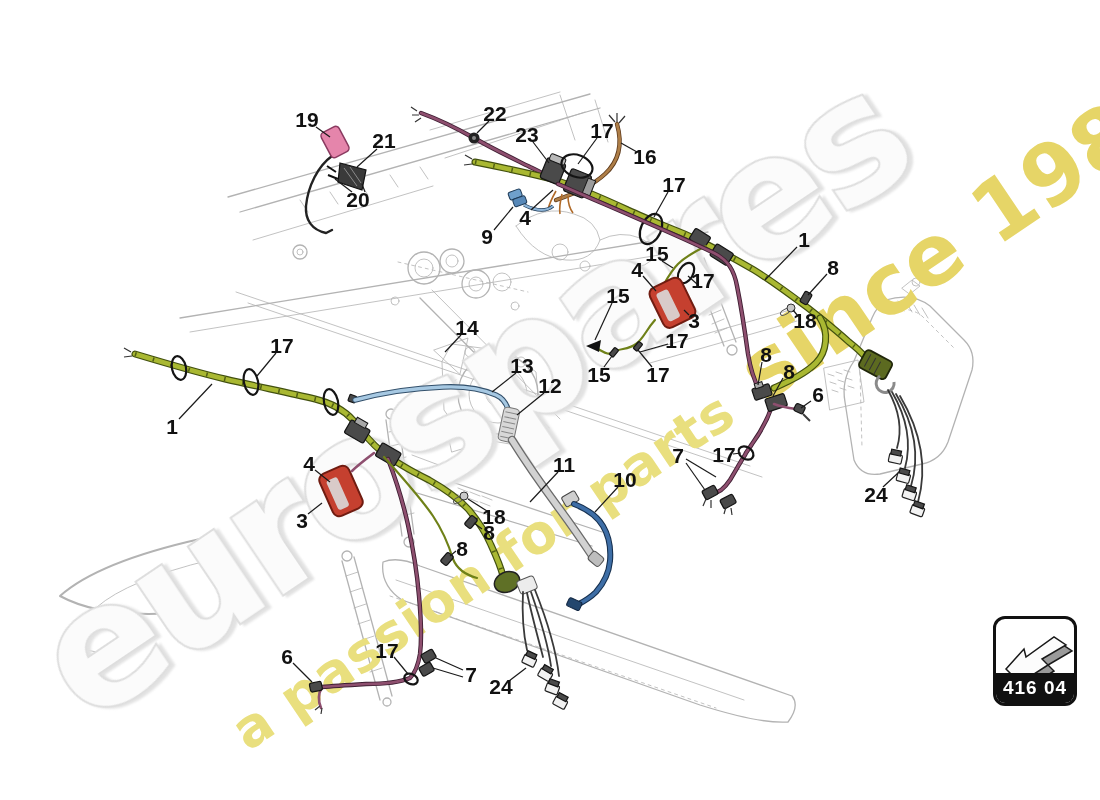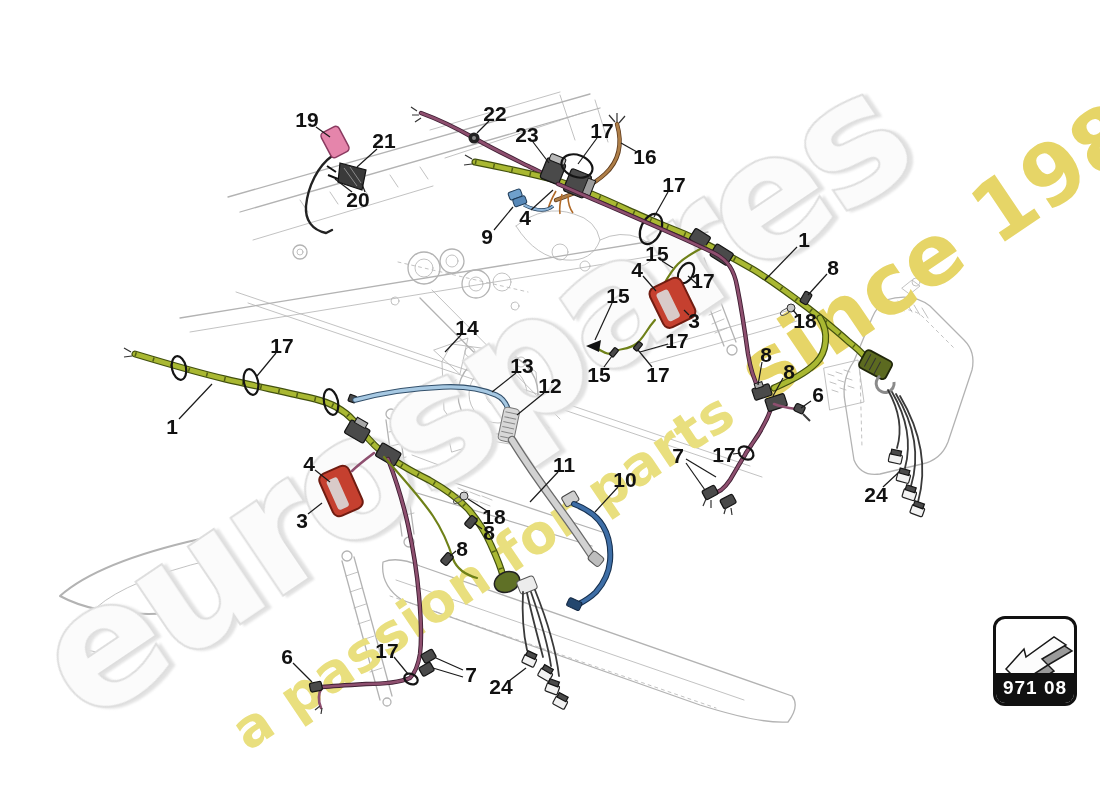--- a/index.html
+++ b/index.html
@@ -459,16 +459,16 @@
         <text x="501" y="686" class="callout">24</text>
       </g>
 </svg>
 
 <div class="badge">
   <svg width="78" height="56" viewBox="0 0 78 56" style="position:absolute;left:2px;top:2px;">
     <polygon points="14,54 32,34 34,42 62,22 74,30 50,44 56,50 28,68" fill="#9a9a9a" stroke="#1a1a1a" stroke-width="1.5"></polygon>
     <polygon points="8,48 26,28 28,36 56,16 68,24 44,38 50,44 22,62" fill="#fcfcfc" stroke="#1a1a1a" stroke-width="1.5"></polygon>
   </svg>
   <div class="badge-band">
-    <span>971 08</span>
+    <span>416 04</span>
   </div>
 </div>
 </div>
 
 </body></html>

